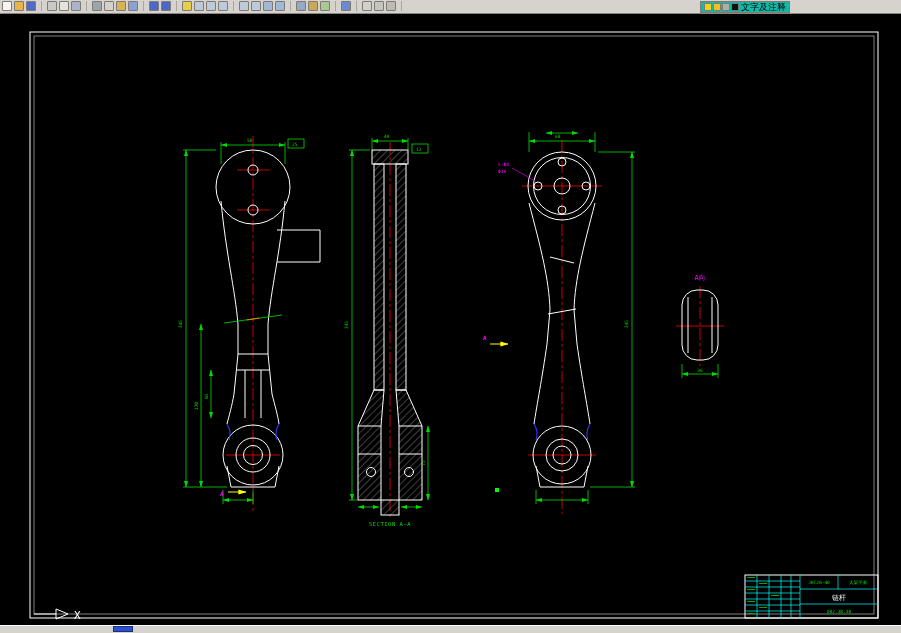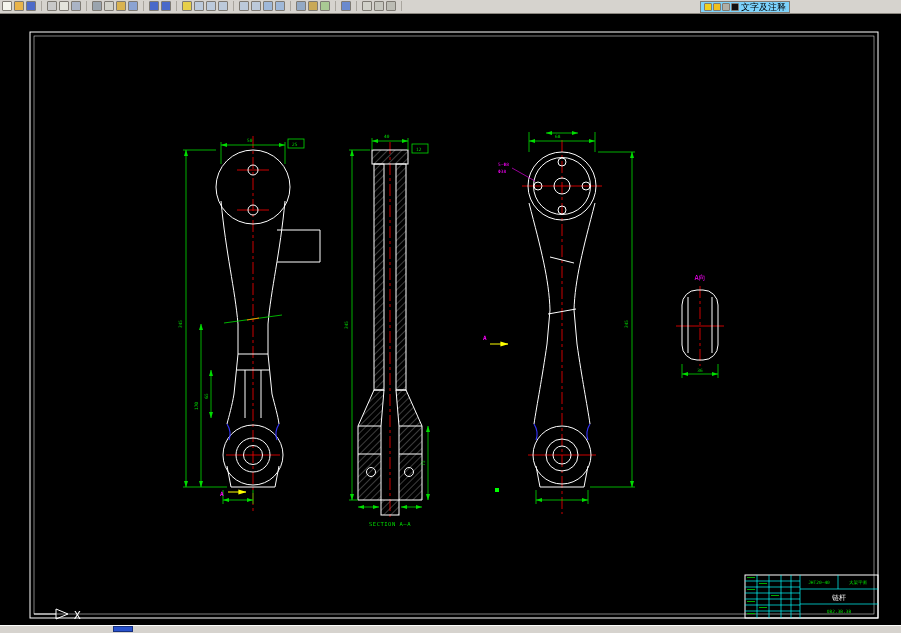--- a/index.html
+++ b/index.html
@@ -9,21 +9,21 @@
   *{box-sizing:border-box}
   html,body{margin:0;padding:0}
   body{width:901px;height:633px;background:#000;position:relative;overflow:hidden;
        font-family:"Liberation Sans",sans-serif}
   
   .toolbar{position:absolute;top:0;left:0;width:901px;height:14px;background:#d6d3ce;
            border-bottom:1px solid #8a867f;display:flex;align-items:flex-start;padding:1px 2px}
   .strip{display:flex;align-items:flex-start}
   .icon-group{display:flex;gap:2px;margin-right:5px;padding-right:5px;border-right:1px solid #a9a59e}
   .tb-icon{display:inline-block;width:10px;height:10px;border:1px solid #7e7a73;border-radius:1px}
-  .layer-combo{position:absolute;left:700px;top:1px;height:12px;background:#7dd3fc;
+  .layer-combo{position:absolute;left:700px;top:1px;height:12px;background:#14b8a6;
                border:1px solid #7e7a73;display:flex;align-items:center;gap:2px;padding:0 3px}
   .combo-icons{display:flex;gap:1px}
   .combo-icons .tb-icon{width:8px;height:8px}
   .combo-label{font-size:9px;color:#000;white-space:nowrap;line-height:10px}
   
   .canvas{position:absolute;top:14px;left:0;width:901px;height:541px;background:#000}
   svg{display:block}
   .w{stroke:var(--c-line);fill:none;stroke-width:1}
   .w05{stroke:var(--c-line);fill:none;stroke-width:0.5}
   .g{stroke:var(--c-dim);fill:none;stroke-width:0.8}

